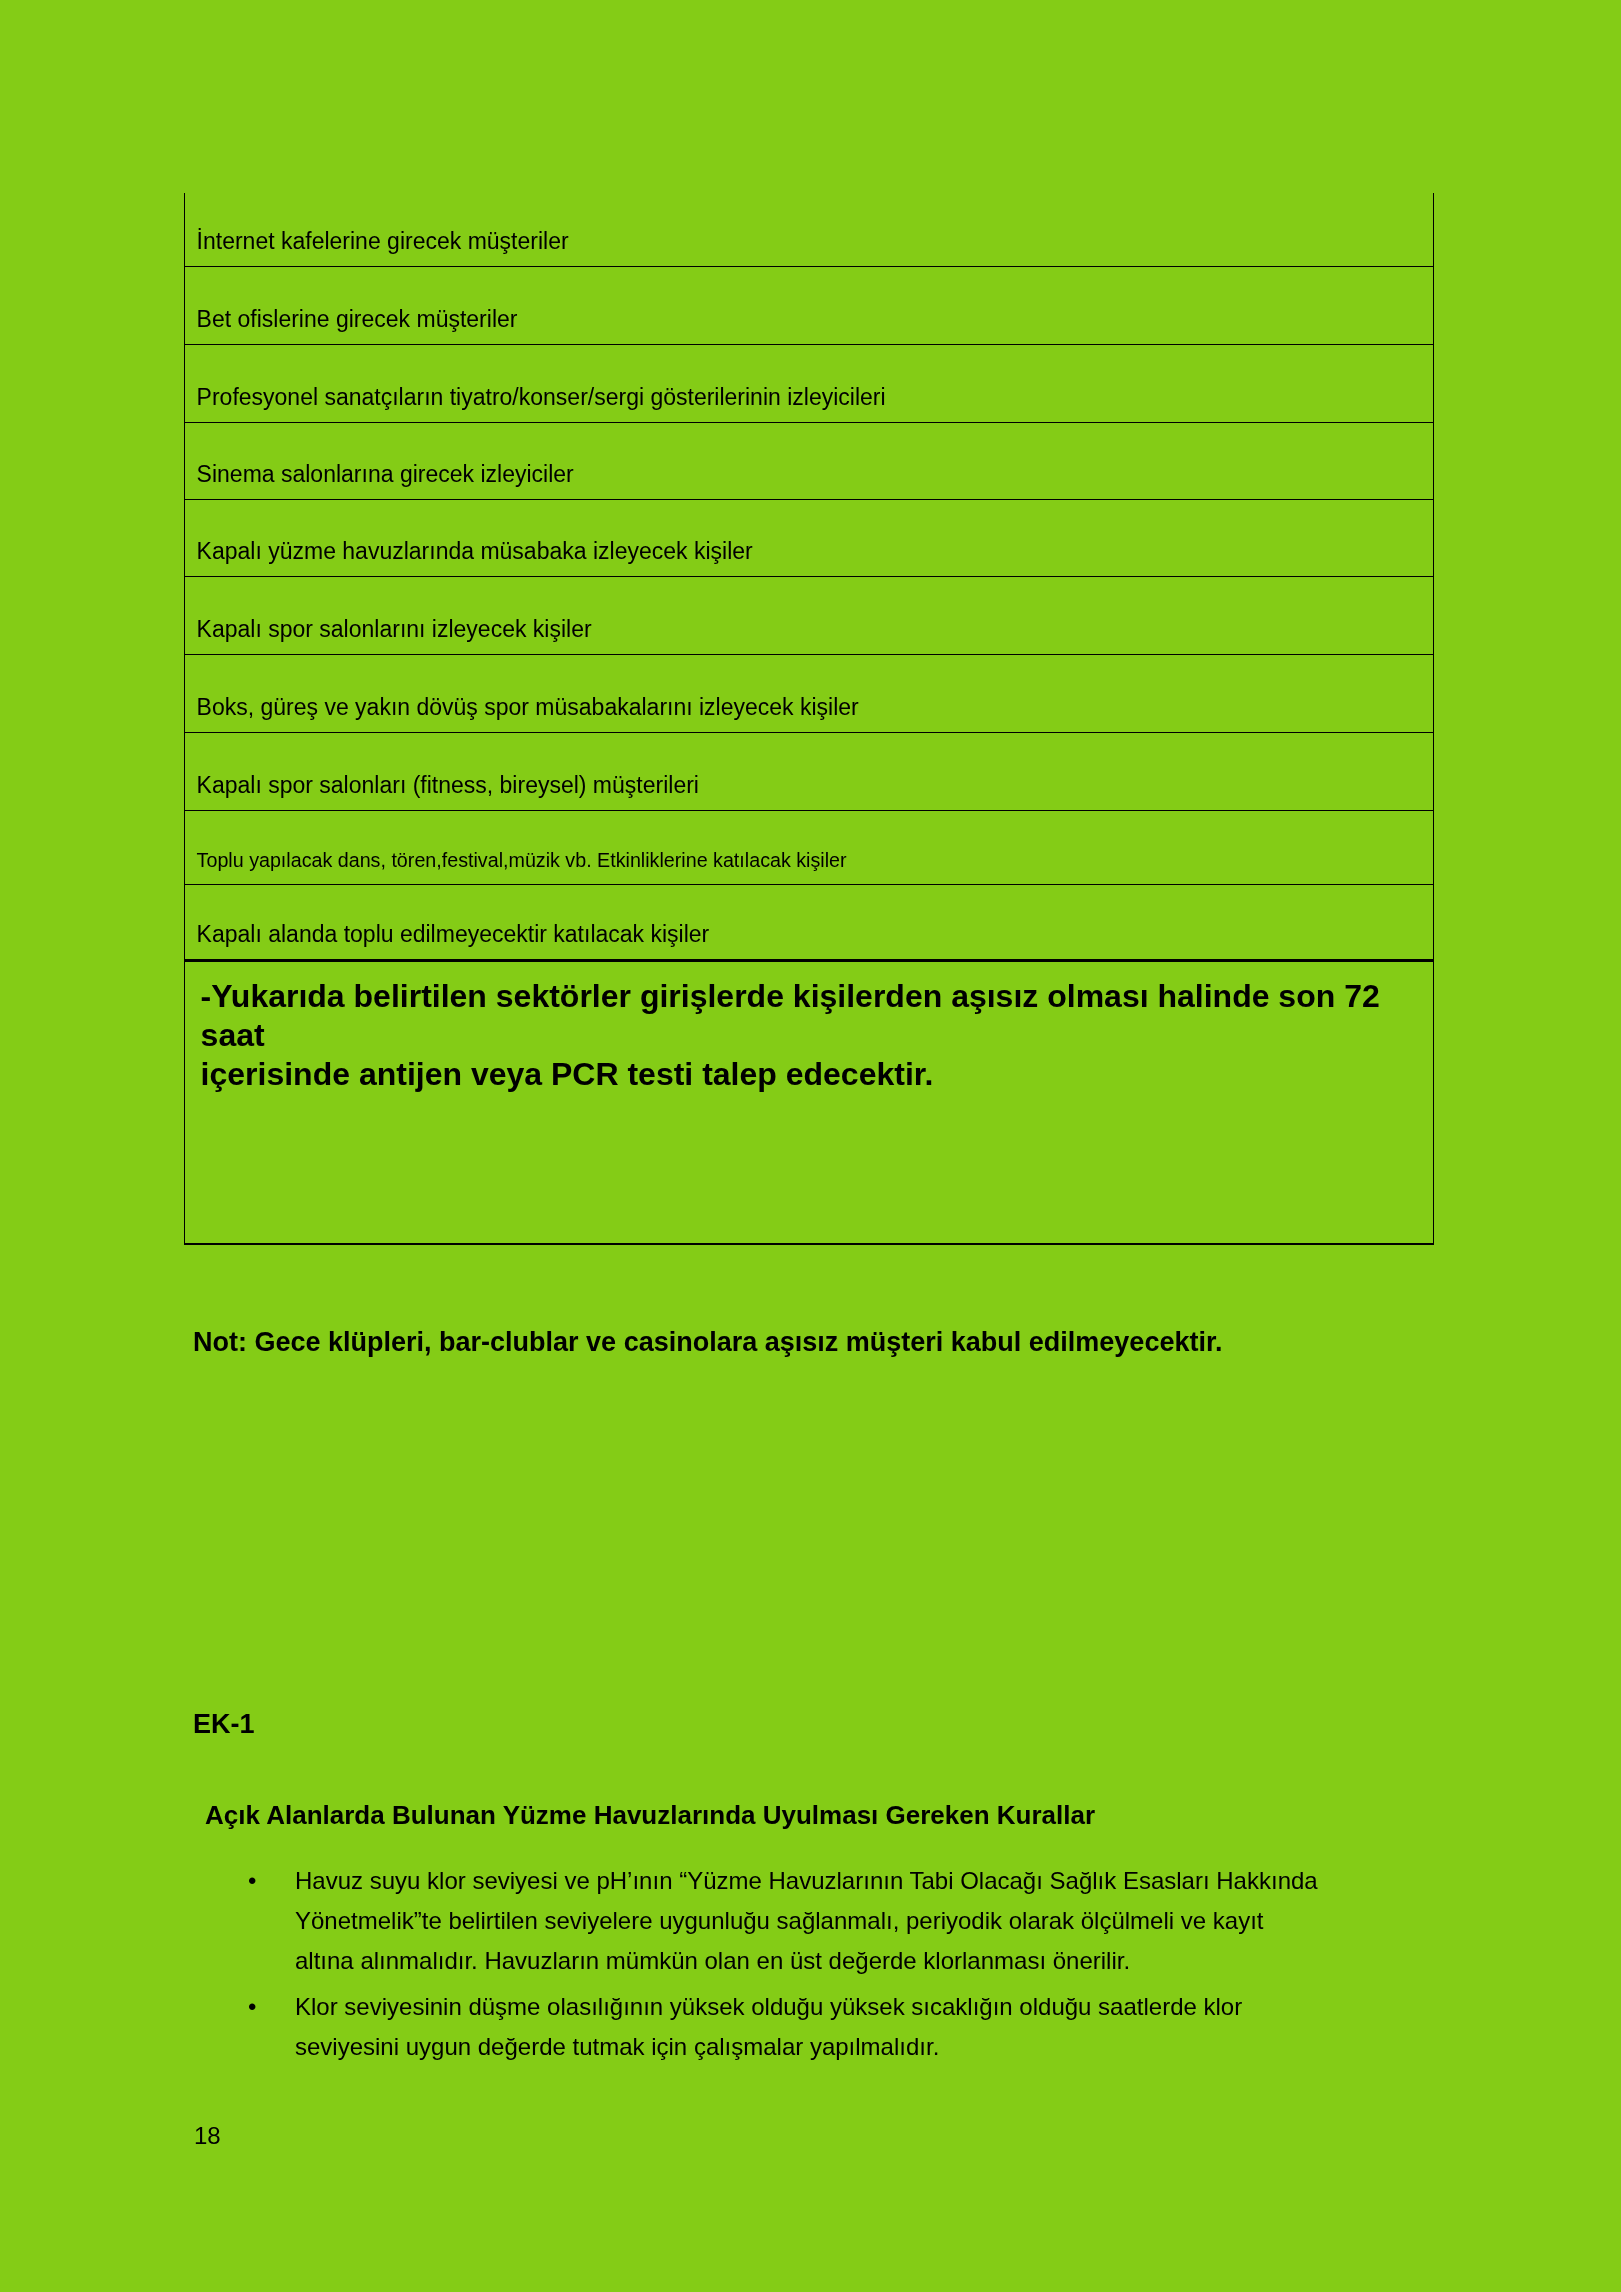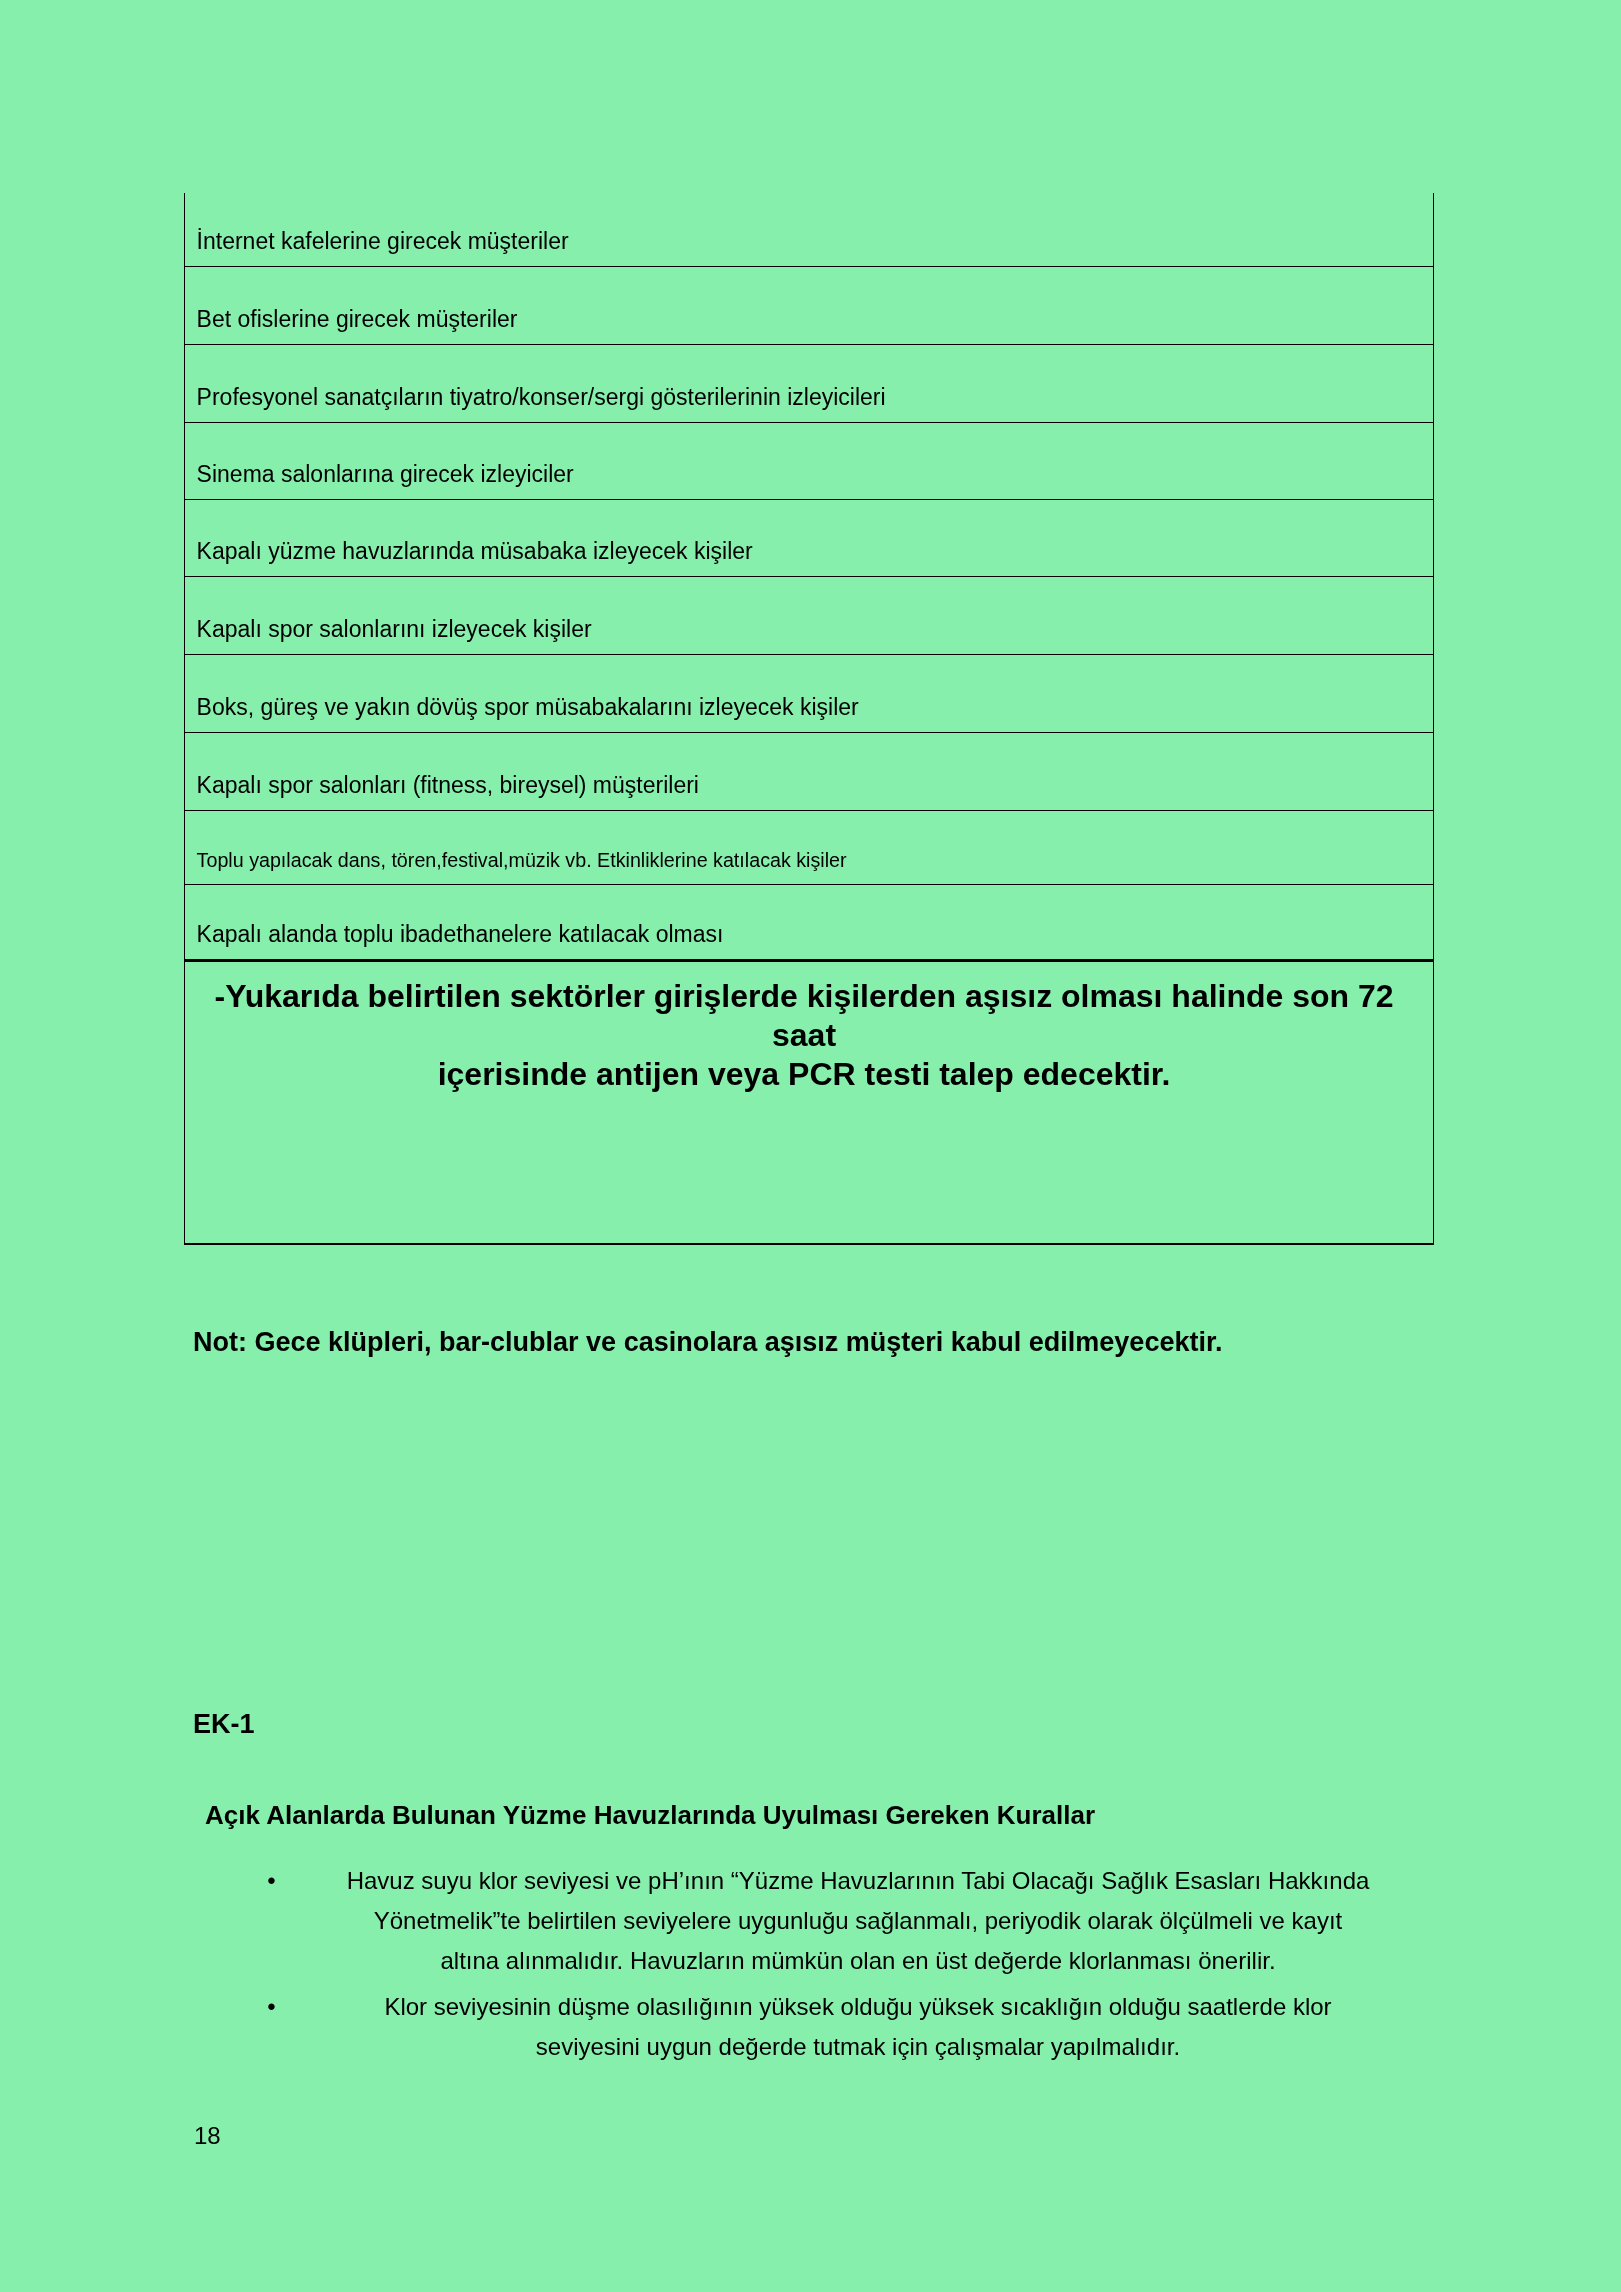--- a/index.html
+++ b/index.html
@@ -1,18 +1,18 @@
 <!DOCTYPE html>
 <html style="font-size:14.3px"><head>
 <meta charset="utf-8">
 <style>
   html,body { margin:0; padding:0; background:#ffffff; }
   .page {
-    position:relative; width:1622px; height:2293px; background:#86efac;
-    font-family:"Liberation Sans","DejaVu Sans",sans-serif; color:#000000; overflow:hidden;text-align:center;
+    position:relative; width:1622px; height:2293px; background:#84cc16;
+    font-family:"Liberation Sans","DejaVu Sans",sans-serif; color:#000000; overflow:hidden;
   }
   
   .doc-table {
     position:absolute; left:184px; top:193px; width:1250px; box-sizing:border-box;
     border-left:1.8px solid #000; border-right:1.8px solid #000;
   }
   .trow {
     box-sizing:border-box; border-bottom:1.8px solid #000;
     display:flex; align-items:flex-end;
     padding:0 12.5px 10.7px 11.6px; font-size:23px; line-height:27px;
@@ -77,21 +77,21 @@
     <div class="trow h87">
       <span>Boks, güreş ve yakın dövüş spor müsabakalarını izleyecek kişiler</span>
     </div>
     <div class="trow h87">
       <span>Kapalı spor salonları (fitness, bireysel) müşterileri</span>
     </div>
     <div class="trow small h83">
       <span>Toplu yapılacak dans, tören,festival,müzik vb. Etkinliklerine katılacak kişiler</span>
     </div>
     <div class="trow thick h86">
-      <span>Kapalı alanda toplu ibadethanelere katılacak olması</span>
+      <span>Kapalı alanda toplu edilmeyecektir katılacak kişiler</span>
     </div>
     <div class="notes-cell">
       <p>-Yukarıda belirtilen sektörler girişlerde kişilerden aşısız olması halinde son 72 saat
 içerisinde antijen veya PCR  testi talep edecektir.</p>
     </div>
   </div>
 
   <p class="note-line">Not: Gece klüpleri, bar-clublar ve casinolara aşısız müşteri kabul edilmeyecektir.</p>
 
   <p class="annex-id">EK-1</p>

